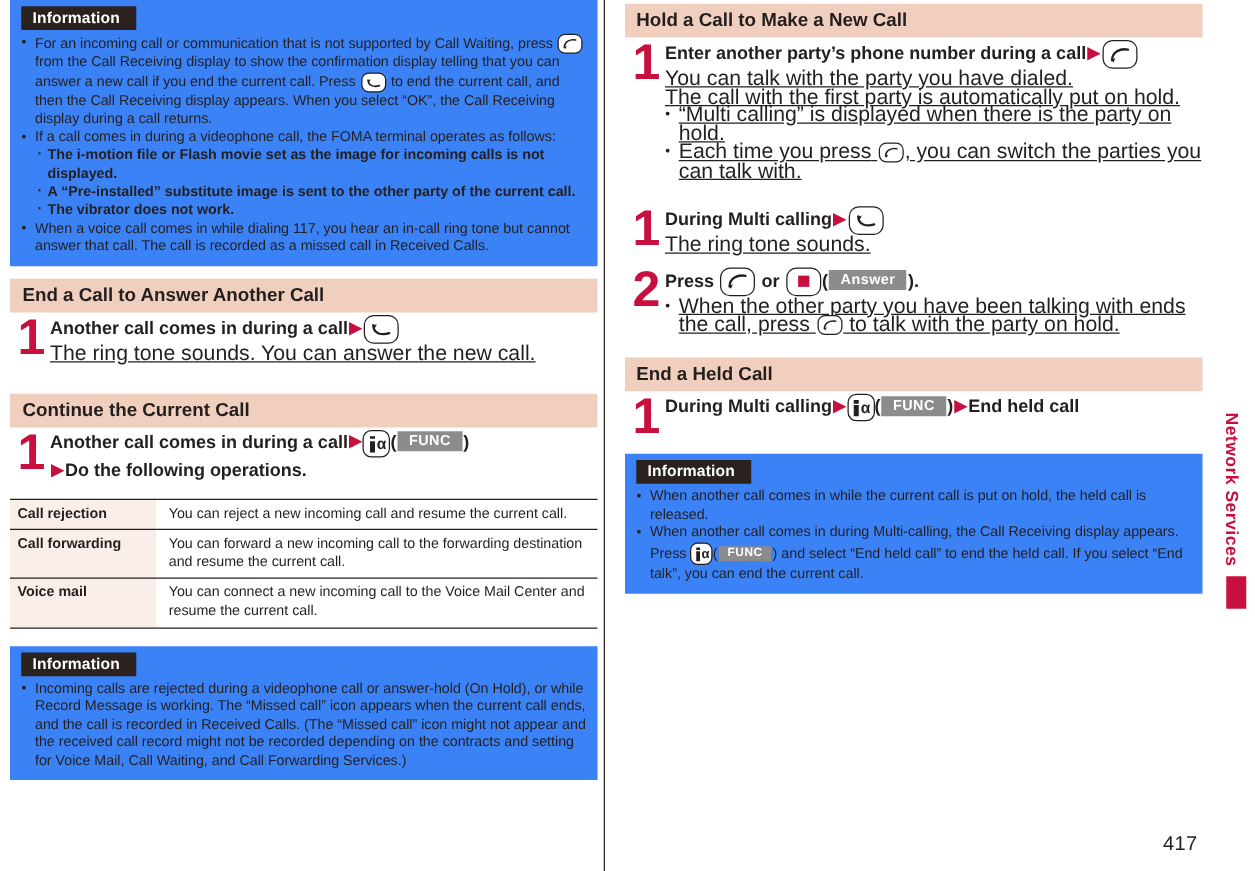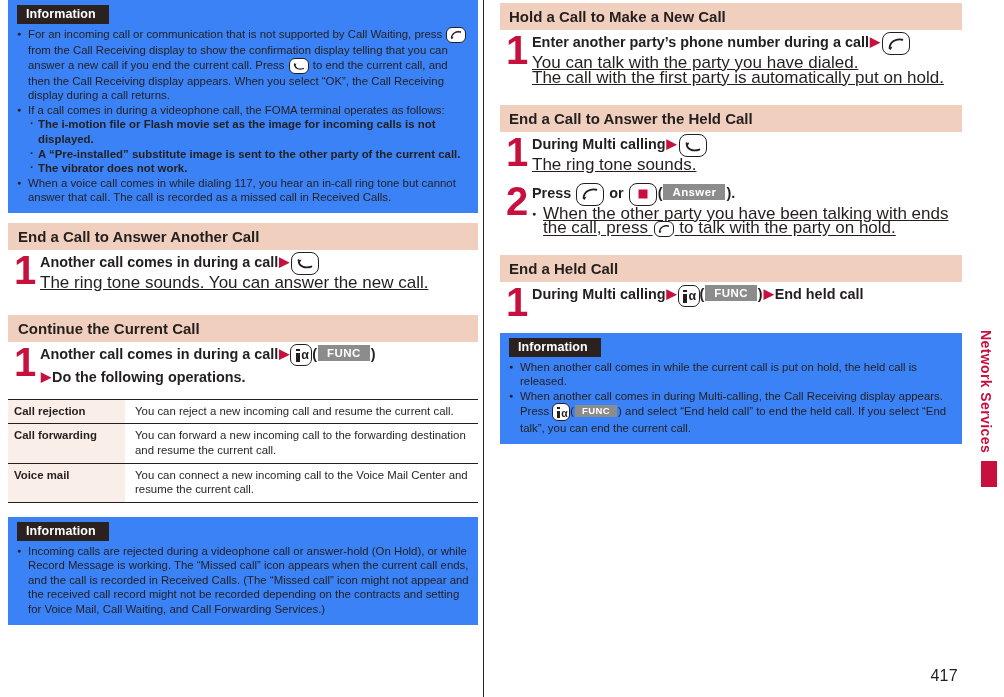--- a/index.html
+++ b/index.html
@@ -418,26 +418,39 @@
                 <svg viewBox="0 0 24 18">
                   <path d="M3 15 C3 6, 12 1, 21 3" stroke="#231f1e" stroke-width="2.6" fill="none" stroke-linecap="round"></path>
                   <path d="M2 14.5 L7 12.5 L4.5 17.5 Z" fill="#231f1e"></path>
                 </svg>
               </span>
           </span>
         </div>
         <div class="step-body">
           <span class="line">You can talk with the party you have dialed.</span>
           <span class="line">The call with the first party is automatically put on hold.</span>
+          <ul>
+            <li>“Multi calling” is displayed when there is the party on hold.</li>
+            <li>
+              <span>Each time you press</span>
+              <span class="key key-sm">
+                <span class="hs">
+                    <svg viewBox="0 0 24 18">
+                      <path d="M3 15 C3 6, 12 1, 21 3" stroke="#231f1e" stroke-width="2.6" fill="none" stroke-linecap="round"></path>
+                      <path d="M2 14.5 L7 12.5 L4.5 17.5 Z" fill="#231f1e"></path>
+                    </svg>
+                  </span>
+              </span><span>, you can switch the parties you can talk with.</span>
+            </li>
+          </ul>
         </div>
       </div>
     </div>
 
     <div style="margin-top:20px;">
-      <div class="sec-head right-head">End a Call to Answer the Held Call</div>
 
       <div class="step">
         <div class="step-num">1</div>
         <div class="step-title">
           <span>During Multi calling</span><span class="arrow">▶</span><span class="key key-lg">
             <span class="hs">
                 <svg viewBox="0 0 24 18">
                   <path d="M3 5 C3 14, 12 17, 21 14" stroke="#231f1e" stroke-width="2.6" fill="none" stroke-linecap="round"></path>
                   <path d="M2 5.5 L7 4 L4.5 9 Z" fill="#231f1e"></path>
                 </svg>

